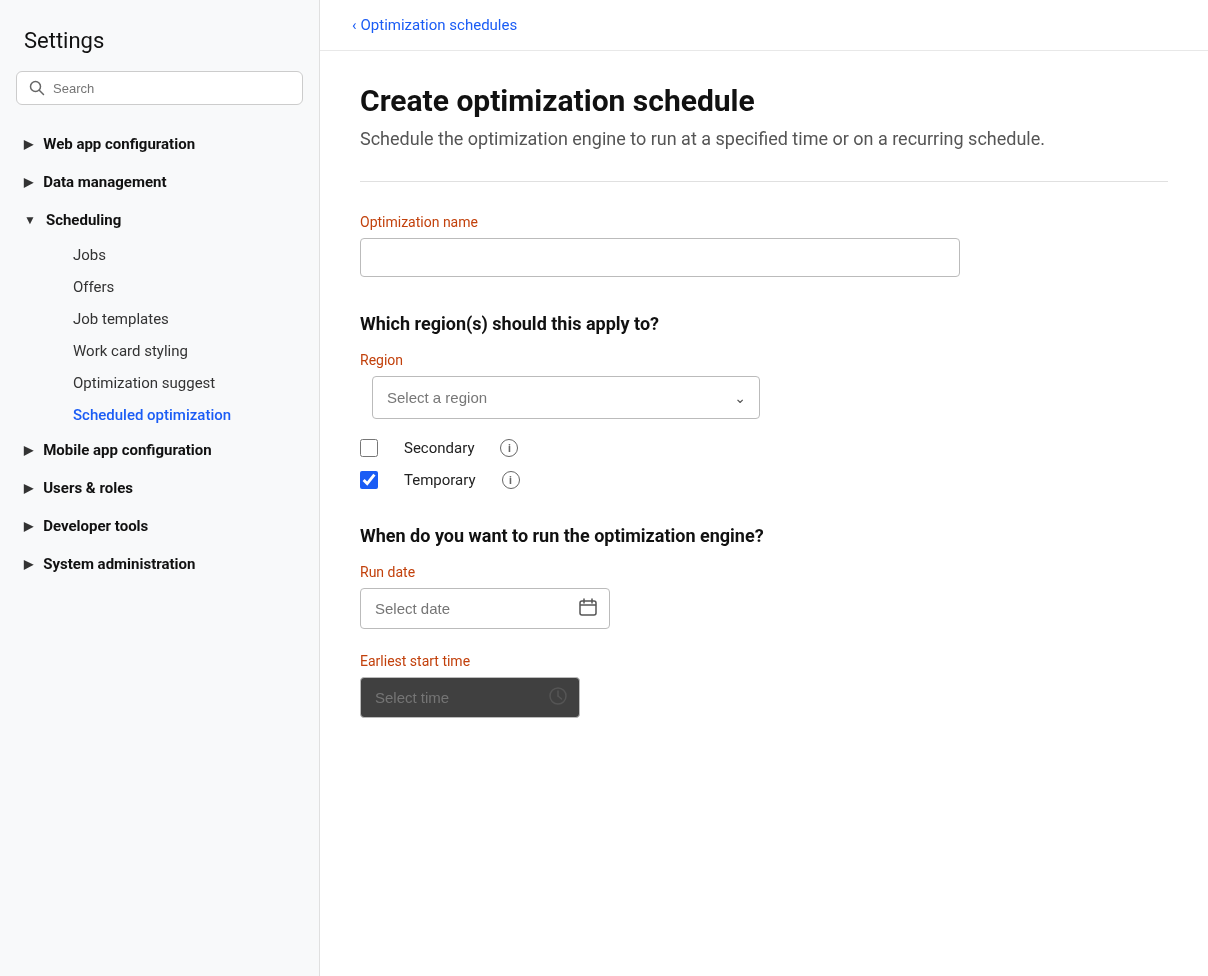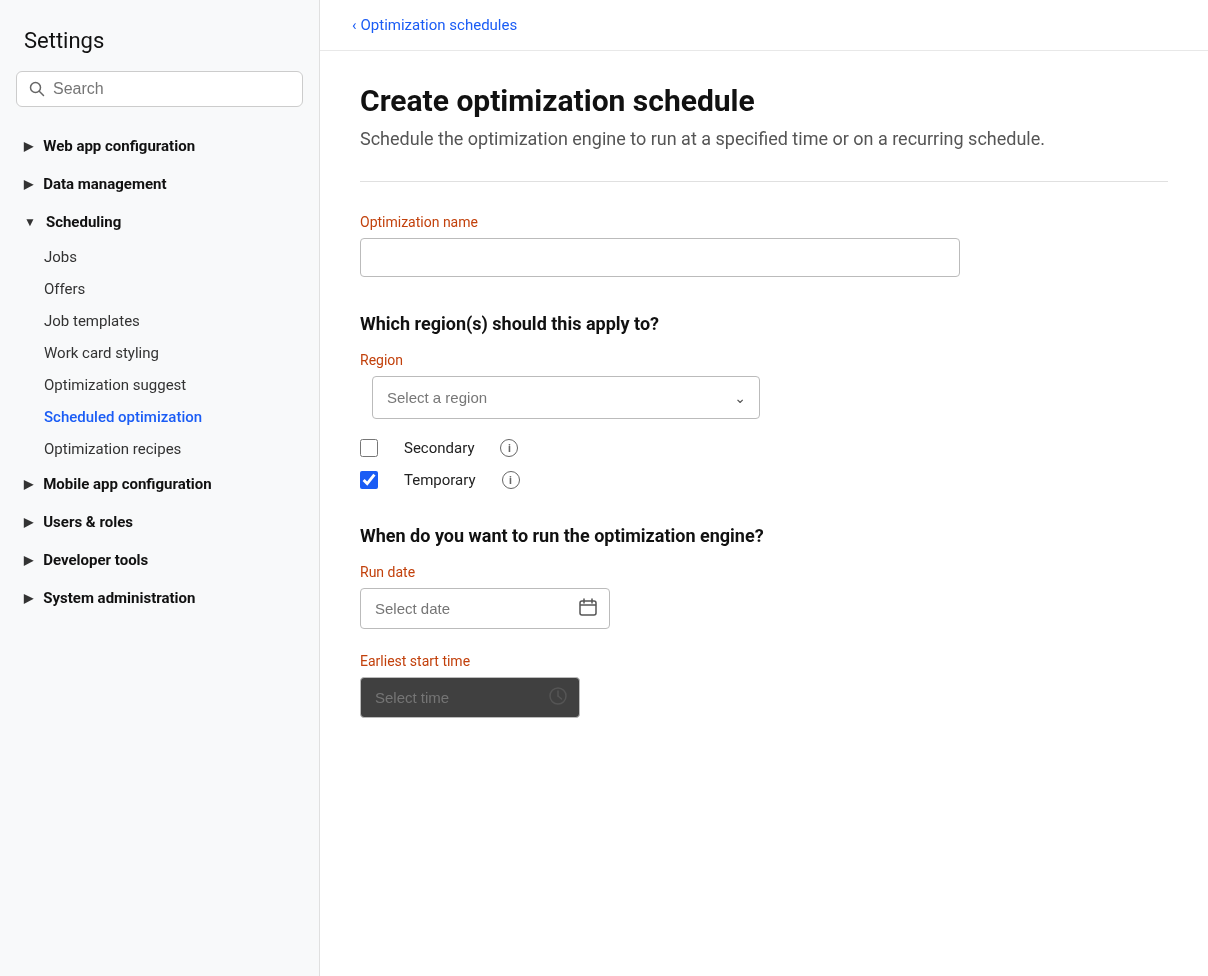--- a/index.html
+++ b/index.html
@@ -28,21 +28,21 @@
       align-items: center;
       background: #fff;
       border: 1px solid #ccc;
       border-radius: 6px;
       padding: 8px 12px;
       gap: 8px;
     }
     .sidebar-search input {
       border: none;
       outline: none;
-      font-size: 16px;
+      font-size: 13px;
       background: transparent;
       width: 100%;
       color: #555;
     }
     .search-icon-svg {
       color: #666;
       flex-shrink: 0;
     }
     .nav-section {
       padding: 4px 0;
@@ -64,20 +64,21 @@
     .nav-children {
       padding-left: 44px;
       display: flex;
       flex-direction: column;
     }
     .nav-child {
       padding: 7px 0 7px 0;
       font-size: 15px;
       color: #333;
       cursor: pointer;
+      margin-left: 29px;
     }
     .nav-child.active {
       color: #1a5cf5;
       font-weight: 500;
     }
 
     
     .main-content {
       flex: 1;
       overflow-y: auto;
@@ -286,21 +287,20 @@
       <span class="chevron">▼</span>
       <span>Scheduling</span>
     </div>
     <div class="nav-children">
       <div class="nav-child">Jobs</div>
       <div class="nav-child">Offers</div>
       <div class="nav-child">Job templates</div>
       <div class="nav-child">Work card styling</div>
       <div class="nav-child">Optimization suggest</div>
       <div class="nav-child active">Scheduled optimization</div>
-      <div class="nav-child">Optimization recipes</div>
     </div>
 
     <div class="nav-item-parent">
       <span class="chevron">▶</span>
       <span>Mobile app configuration</span>
     </div>
 
     <div class="nav-item-parent">
       <span class="chevron">▶</span>
       <span>Users &amp; roles</span>

